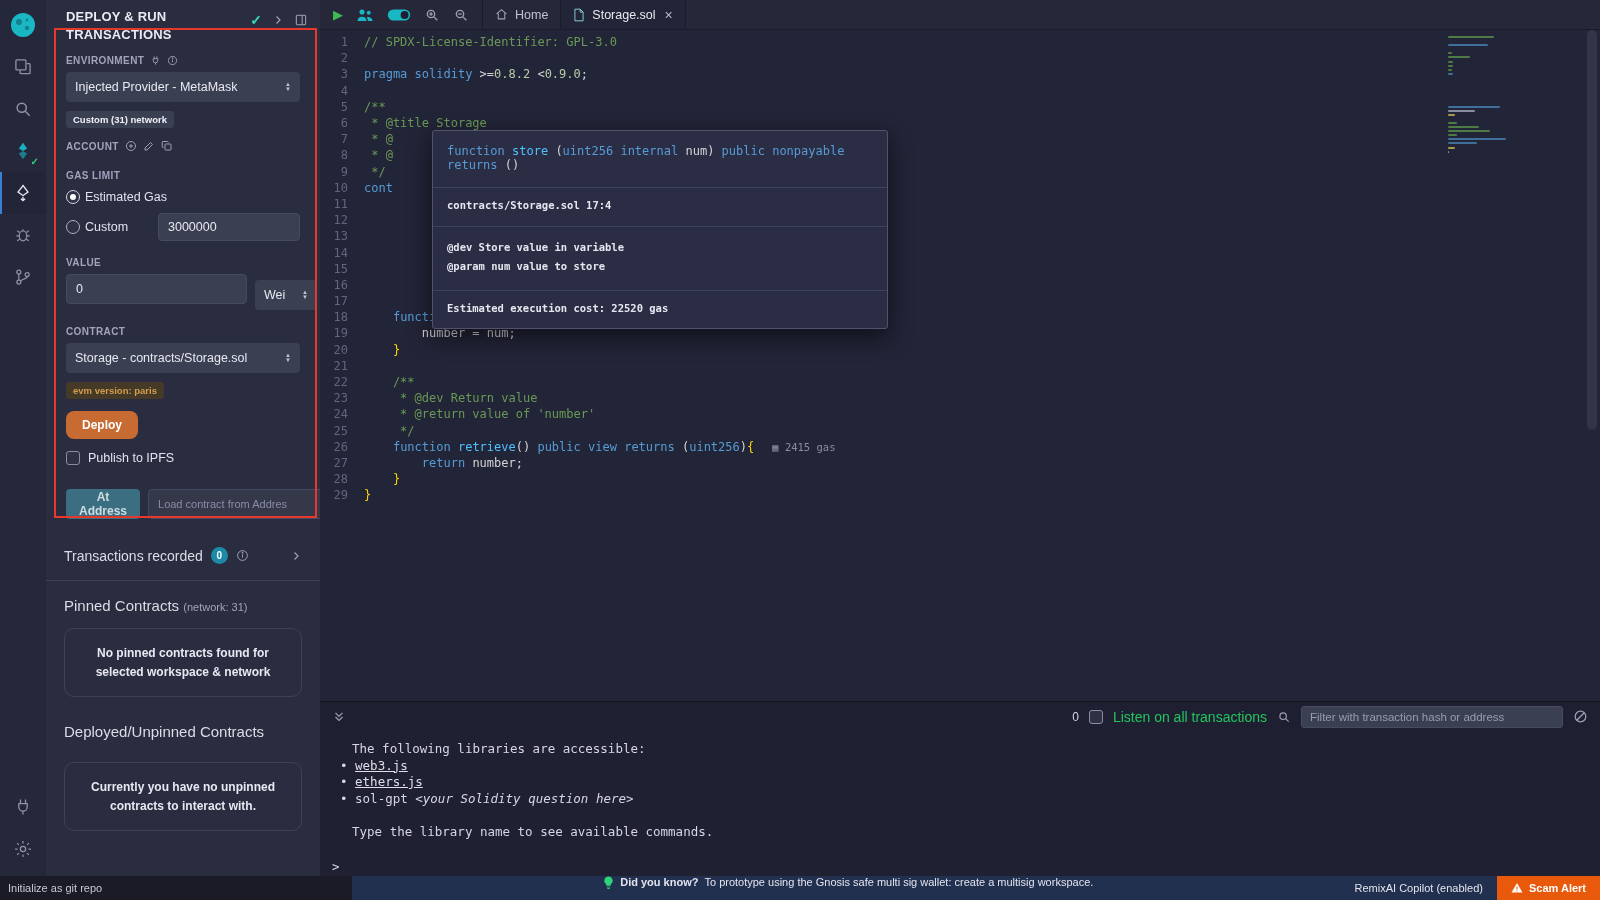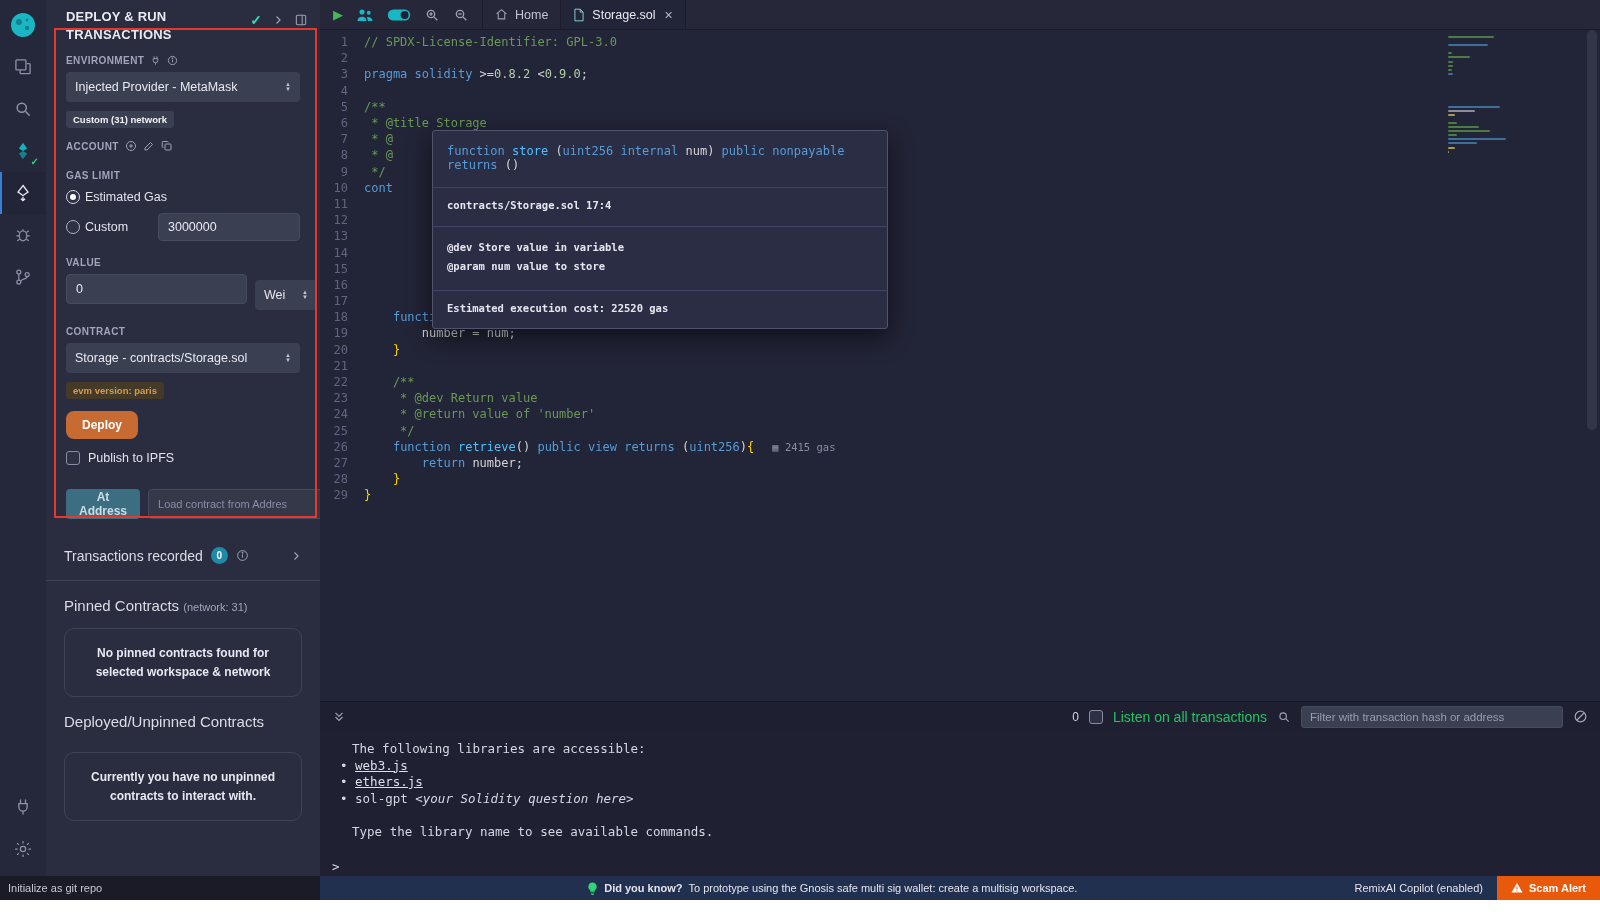--- a/index.html
+++ b/index.html
@@ -91,22 +91,22 @@
   .t-line{white-space:pre-wrap}
   .t-text{padding-left:22px}
   .t-link-row,.t-mixed{padding-left:10px}
   .t-blank{height:16.5px}
   .t-prompt{padding-left:2px;margin-top:2px}
   .t-link{color:#dfdfea;text-decoration:underline;cursor:pointer}
   .t-mixed em{font-style:italic}
 
   
   .statusbar{height:24px;display:flex;align-items:stretch;flex:none;font-size:11px}
-  .sb-left{width:320px;background:#1a1b26;display:flex;align-items:center;padding-left:8px;color:#c8c8d4;flex:none}
-  .sb-center{flex:1;background:#22304f;display:flex;align-items:center;justify-content:center;gap:6px;color:#e3e3ee}
+  .sb-left{width:352px;background:#1a1b26;display:flex;align-items:center;padding-left:8px;color:#c8c8d4;flex:none}
+  .sb-center{flex:1;background:#22304f;display:flex;justify-content:center;gap:6px;color:#e3e3ee}
   .sb-center b{font-weight:700}
   .sb-right{background:#22304f;display:flex;align-items:center;gap:14px;padding-left:10px}
   .sb-copilot{color:#e3e3ee}
   .scam{background:#e8590c;height:100%;display:flex;align-items:center;gap:6px;padding:0 14px;color:#fff;font-weight:700;cursor:pointer}
   .bottom-white{height:18px;background:#ffffff;flex:none}
 
   svg{display:block}
 </style>
 </head>
 <body>
@@ -303,21 +303,21 @@
 
       <div class="heading">
         <span>Pinned Contracts</span>
         <small>(network: 31)</small>
       </div>
       <div class="empty-box">
         <div>No pinned contracts found for</div>
         <div>selected workspace &amp; network</div>
       </div>
 
-      <div class="heading" style="margin-top:16px">
+      <div class="heading" style="margin-top:26px">
         <span>Deployed/Unpinned Contracts</span>
       </div>
       <div class="empty-box" style="margin-top:22px">
         <div>Currently you have no unpinned</div>
         <div>contracts to interact with.</div>
       </div>
     </aside>
 
     <section class="workbench">
       <div class="tabbar">

